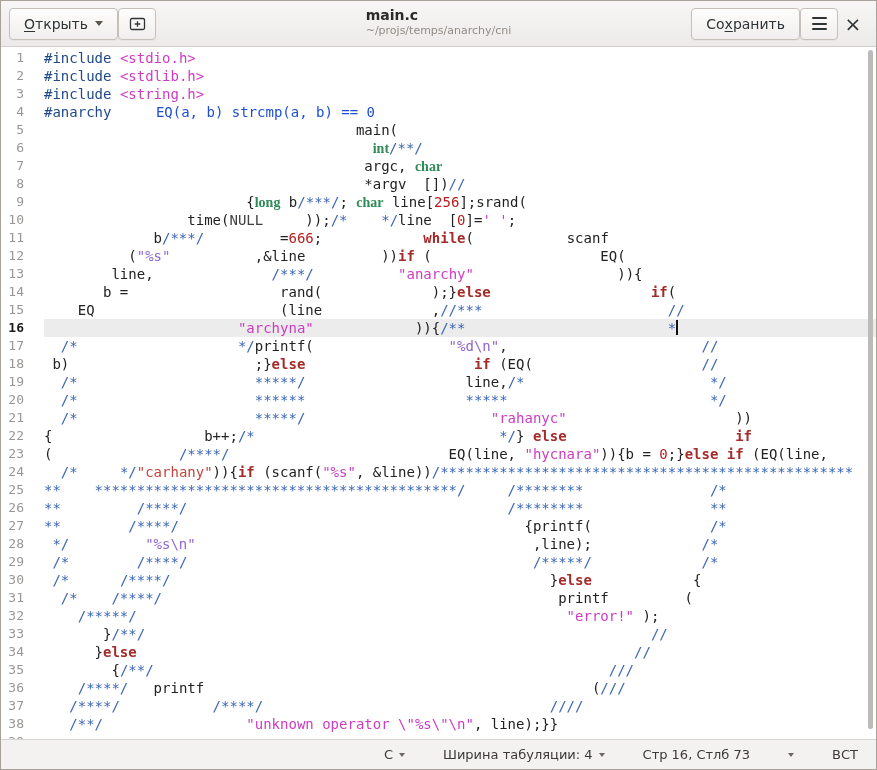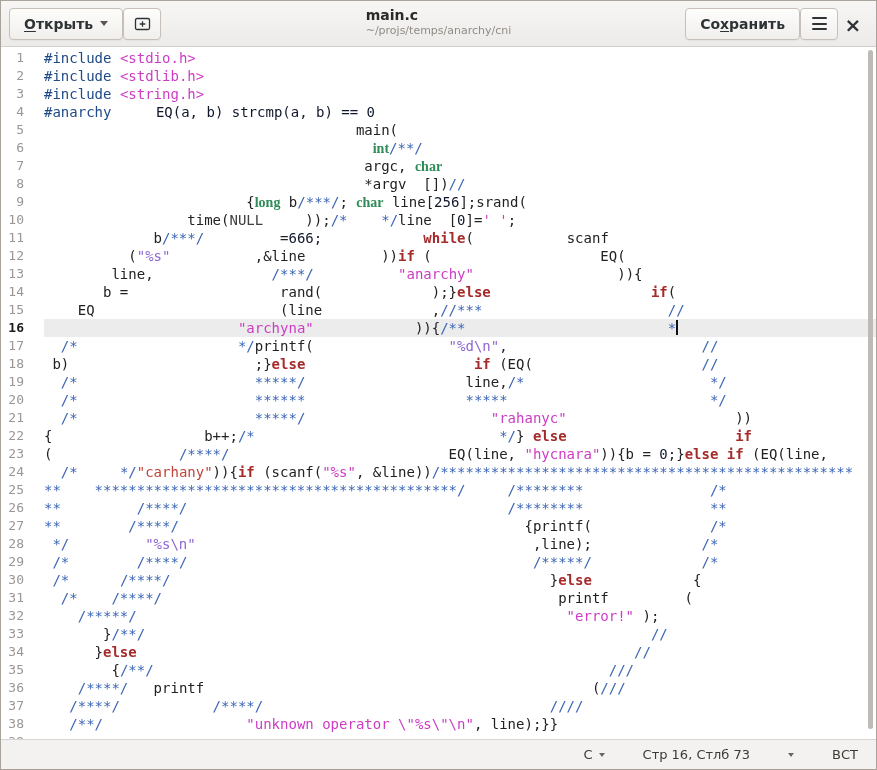--- a/index.html
+++ b/index.html
@@ -3,21 +3,21 @@
 <meta charset="utf-8">
 <style>
   html,body{margin:0;padding:0;background:#ffffff;}
   body{width:877px;height:770px;overflow:hidden;font-family:"DejaVu Sans","Liberation Sans",sans-serif;}
   *{box-sizing:border-box;}
   .window{width:877px;height:770px;display:flex;flex-direction:column;border:1px solid #a8a29b;background:#fff;}
 
   
   .headerbar{height:46px;flex:none;display:flex;align-items:center;padding:0 8px;
     background:linear-gradient(to bottom,#f7f6f5,#edebe9);border-bottom:1px solid #d3cec8;position:relative;}
-  .hb-left,.hb-right{display:flex;align-items:flex-end;gap:0;font-weight:bold;}
+  .hb-left,.hb-right{display:flex;align-items:center;gap:0;}
   .hb-right{margin-left:auto;}
   button{font:inherit;cursor:default;}
   .btn{display:inline-flex;align-items:center;gap:7px;height:32px;padding:0 14px;
     border:1px solid #c6c0b9;border-radius:4px;background:linear-gradient(to bottom,#fdfdfc,#f1efed);
     color:#2e3436;font-size:14px;box-shadow:0 1px 1px rgba(0,0,0,.04);}
   .icon-btn{width:38px;padding:0;justify-content:center;}
   .mn{text-decoration:underline;text-underline-offset:2px;}
   .tri{width:0;height:0;border-left:4px solid transparent;border-right:4px solid transparent;border-top:5px solid #5a554f;}
   .tri.small{border-left-width:3.5px;border-right-width:3.5px;border-top-width:4.5px;border-top-color:#6b665f;}
   .titlebox{position:absolute;left:50%;top:6px;transform:translateX(-50%);text-align:left;pointer-events:none;}
@@ -31,25 +31,25 @@
   .editor{flex:1;display:flex;overflow:hidden;position:relative;background:#fff;
     font-family:"DejaVu Sans Mono","Liberation Mono",monospace;font-size:14px;line-height:18px;}
   .gutter{flex:none;width:27px;padding-top:2px;text-align:right;color:#999693;font-size:13px;}
   .gutter .ln{height:18px;line-height:18px;padding-right:4px;}
   .gutter .ln.cur{color:#1a1a1a;font-weight:bold;}
   .code{flex:1;padding-top:2px;padding-left:8px;overflow:hidden;}
   .code-line{white-space:pre;height:18px;color:#222222;margin-left:8px;}
   .code-line.current{background:#ececec;}
   .tok-pl{color:#222222;}
   .tok-pp{color:#204a87;}
-  .tok-ppb{color:#0f172a;padding-left:36px;}
+  .tok-ppb{color:#1d4ed8;padding-left:36px;}
   .tok-inc{color:#cd3cc5;}
   .tok-str{color:#cd3cc5;}
   .tok-fmt{color:#8f66d2;}
-  .tok-num{color:#0f172a;}
+  .tok-num{color:#b91c1c;}
   .tok-const{color:#404040;}
   .tok-kw{color:#a52a2a;font-weight:bold;}
   .tok-type{color:#2e8b57;font-weight:bold;font-family:Liberation Serif, serif;}
   .tok-com{color:#3c66b4;}
   .tok-strr{color:#c0453a;}
   .caret{display:inline-block;width:2px;height:15px;background:#111;vertical-align:-2px;}
   .scrollbar{position:absolute;right:2px;top:3px;bottom:3px;width:7px;}
   .scrollbar .thumb{position:absolute;top:0;left:1px;width:5px;height:99%;border-radius:3px;background:#bdbab7;}
 
   
@@ -184,20 +184,24 @@
     <div class="scrollbar">
       <div class="thumb"></div>
     </div>
   </div>
 
   <footer class="statusbar">
     <button class="sb-item">
       <span>C</span>
       <span class="tri small"></span>
     </button>
+    <button class="sb-item">
+      <span>Ширина табуляции: 4</span>
+      <span class="tri small"></span>
+    </button>
     <div class="sb-item">
       <span>Стр 16, Стлб 73</span>
     </div>
     <button class="sb-item">
       <span class="tri small"></span>
     </button>
     <div class="sb-item">
       <span>ВСТ</span>
     </div>
   </footer>

